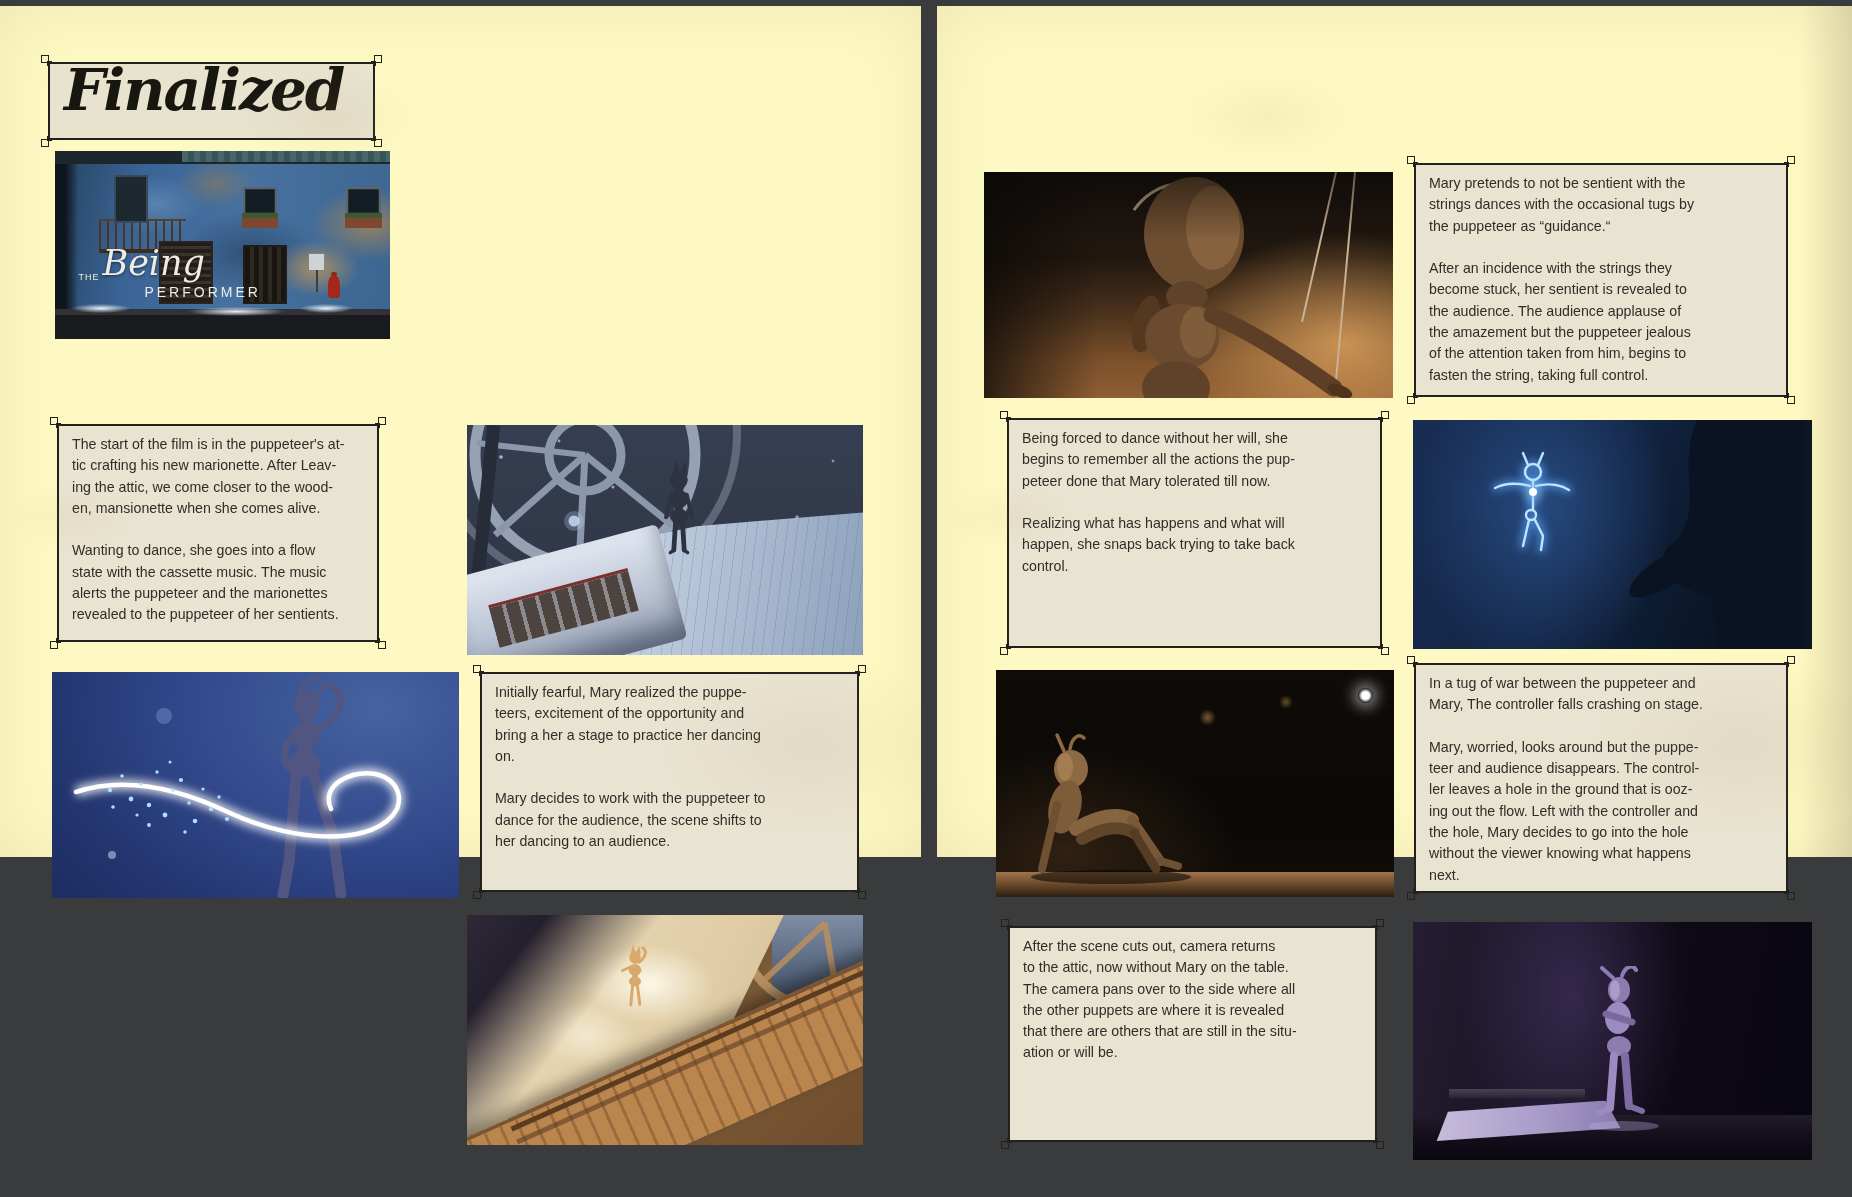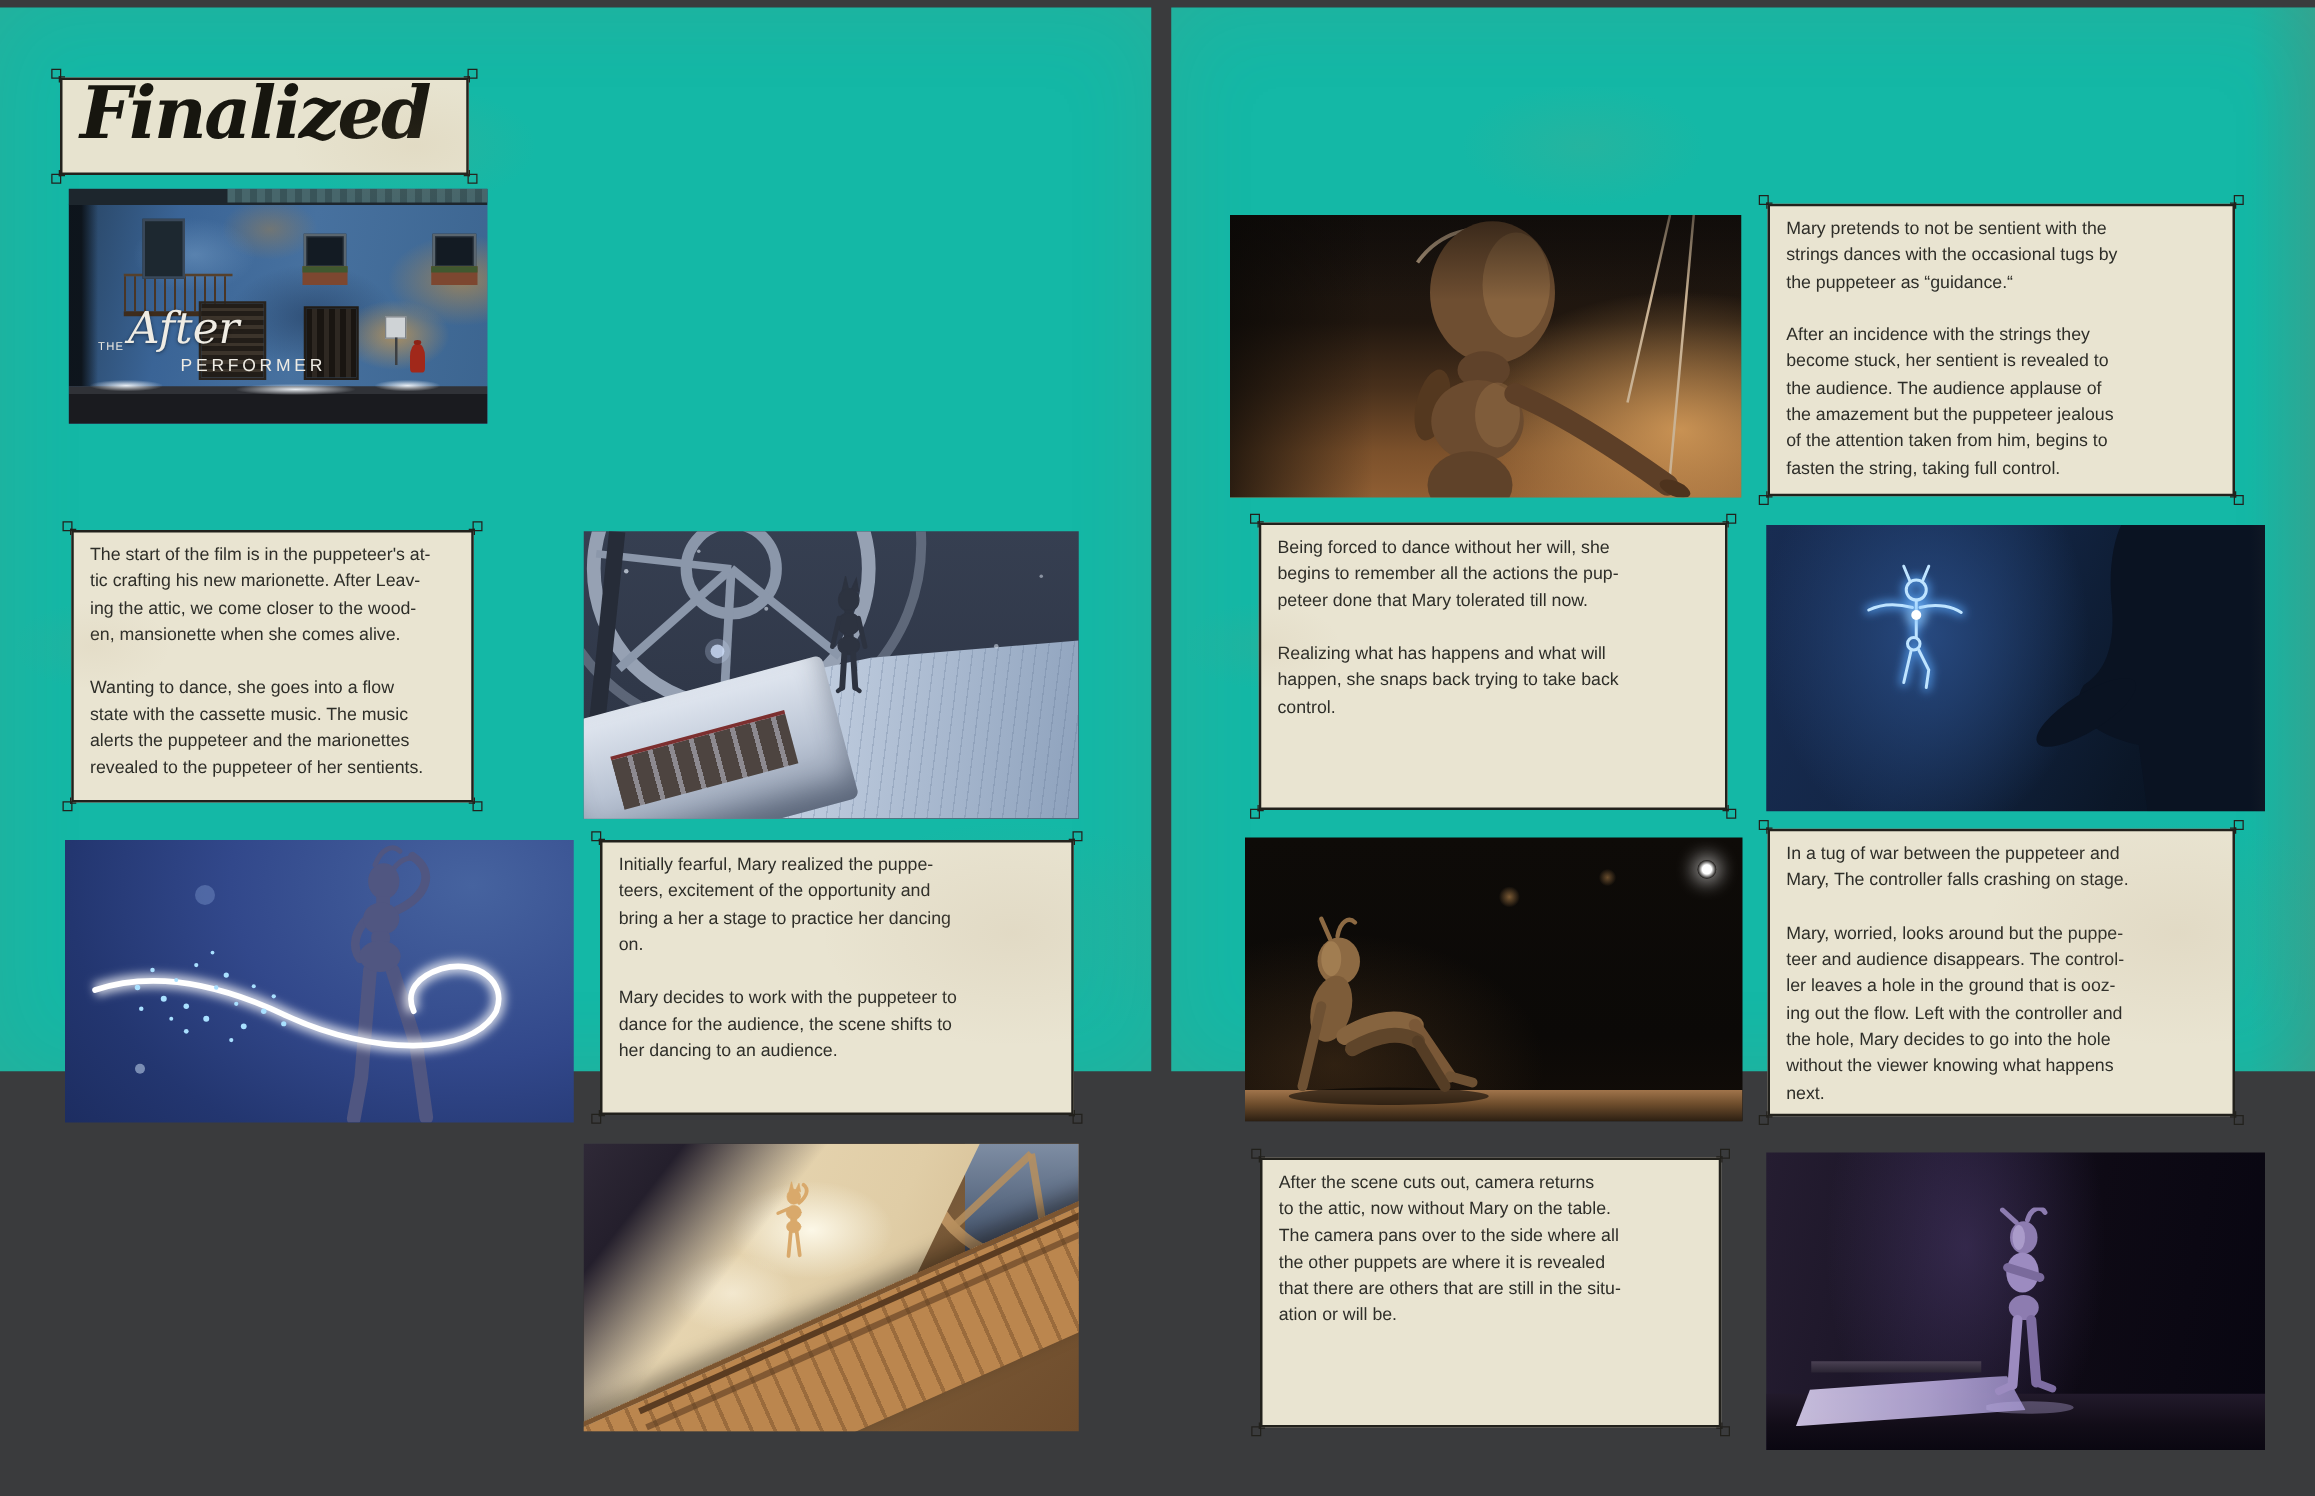--- a/index.html
+++ b/index.html
@@ -1,18 +1,18 @@
 <!DOCTYPE html>
 <html><head>
 <meta charset="utf-8">
 <style>
   html,body{margin:0;padding:0;background:#2e2f31;}
   .stage{position:relative;width:1852px;height:1197px;background:#3a3b3d;overflow:hidden;
          font-family:"Liberation Sans",sans-serif;}
-  .page{position:absolute;top:6px;height:851px;background:#14b8a6;
+  .page{position:absolute;top:6px;height:851px;background:#fef9c3;
         box-shadow:inset 0 0 70px rgba(150,130,90,.14);}
   .page.left{left:0;width:921px;}
   .page.right{left:937px;width:915px;}
   .page::after{content:"";position:absolute;inset:0;pointer-events:none;background:
      radial-gradient(ellipse 140px 70px at 36% 13%, rgba(180,150,100,.10), transparent 70%),
      radial-gradient(ellipse 220px 130px at 88% 87%, rgba(160,130,90,.10), transparent 70%),
      radial-gradient(ellipse 90px 50px at 8% 60%, rgba(170,140,95,.08), transparent 70%);}
   .page.right::before{content:"";position:absolute;top:0;bottom:0;right:0;width:52px;
      background:linear-gradient(90deg, transparent, rgba(120,110,88,.20));z-index:5;}
 
@@ -177,21 +177,21 @@
           <div class="ln-fbox"></div>
         </div>
       <div class="ln-sign"></div>
       <div class="ln-hyd"></div>
       <div class="ln-street"></div>
       <div class="ln-snow" style="left:5%;bottom:26px;width:58px;"></div>
       <div class="ln-snow" style="left:40%;bottom:23px;width:95px;"></div>
       <div class="ln-snow" style="left:73%;bottom:26px;width:52px;"></div>
       <div class="ln-title">
         <span class="ln-the">THE</span>
-        <span class="ln-name">After</span>
+        <span class="ln-name">Being</span>
         <span class="ln-sub">PERFORMER</span>
       </div>
     </div>
 
     <div class="ornate-box" style="left:57px;top:418px;width:322px;height:218px;">
       <span class="crn tl"></span>
       <span class="crn tr"></span>
       <span class="crn bl"></span>
       <span class="crn br"></span>
       <div class="txt">The start of the film is in the puppeteer's at-

